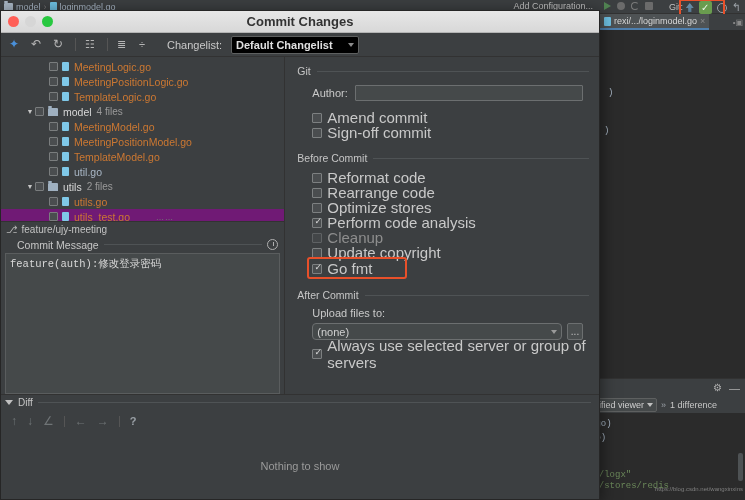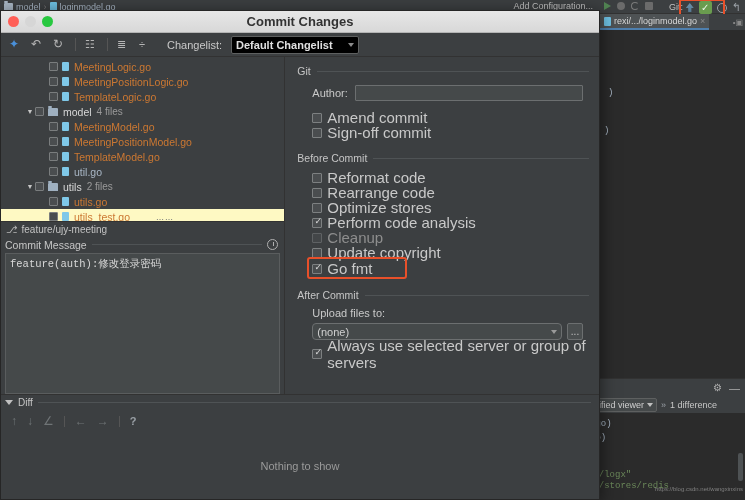--- a/index.html
+++ b/index.html
@@ -120,21 +120,21 @@
   .cl-select .caret-d { margin-left:auto; border-top-color:#8b8b8b; }
 
   .dlg-body { flex:1 1 auto; display:flex; min-height:0; }
   .left-col { width:333px; display:flex; flex-direction:column; border-right:1px solid #323232; min-width:0;}
   .right-col { flex:1 1 auto; padding:8px 10px 0 12px; min-width:0; }
 
   .filetree { flex:0 0 164px; background:#3c3f41; position:relative; overflow:hidden; padding-top:2px; }
   .row {
     height:15px; display:flex; align-items:center; font-size:10.5px; white-space:nowrap;
   }
-  .row.sel { background:#fef9c3; }
+  .row.sel { background:#701a75; }
   .arrow { width:10px; text-align:center; font-size:7px; color:#c6c6c6; }
   .cbx {
     width:9px;height:9px;border:1px solid #7a7d7e;background:#4a4d4f;border-radius:1px;
     margin-right:4px; flex:0 0 auto; position:relative;
   }
   .fileico{ width:7px;height:9px;background:#7fc8e8;border-radius:1px;margin-right:5px;flex:0 0 auto;}
   .dirico{ width:10px;height:8px;background:#9fb0c0;border-radius:1px 1px 0 0; margin-right:5px; flex:0 0 auto; position:relative;}
   .dirico:before{content:"";position:absolute;left:0;top:-2px;width:4px;height:2px;background:#9fb0c0;border-radius:1px;}
   .fname-new{ color:#cc7832; }
   .fname-mod{ color:#a9b7c6; }
@@ -142,21 +142,21 @@
   .dcount{ color:#9a9a9a; margin-left:5px; font-size:10px;}
   .tree-grip{ position:absolute; left:155px; bottom:-3px; font-size:8px; color:#6f7374; letter-spacing:1px;}
 
   .branchbar {
     height:15px; display:flex; align-items:center; gap:4px; padding-left:5px;
     font-size:10px; color:#c3c3c3; border-top:1px solid #323232; flex:0 0 auto;
   }
   .branch-ico { color:#b6b6b6; font-size:10px; }
 
   .cm-head {
-    height:17px; display:flex; align-items:center; gap:5px; padding:0 6px 0 4px; flex:0 0 auto;
+    height:17px; display:flex; align-items:center; gap:5px; padding:0 6px 0 16px; flex:0 0 auto;
   }
   .cm-title { font-size:10.5px; color:#c6c6c6; white-space:nowrap; }
   .cm-rule { flex:1 1 auto; height:1px; background:#4f5355; }
   .clock { width:11px;height:11px;border:1.2px solid #b0b0b0;border-radius:50%;position:relative;flex:0 0 auto;}
   .clock:after{content:"";position:absolute;left:4.2px;top:1.5px;width:1px;height:4px;background:#b0b0b0;}
 
   .cm-box {
     flex:1 1 auto; margin:0 4px 0 4px; background:#45494a; border:1px solid #5a5d5e;
     font-family:"Liberation Mono", monospace; font-size:10.5px; color:#d8d8d8;
     padding:3px 4px; min-height:0; overflow:hidden;

